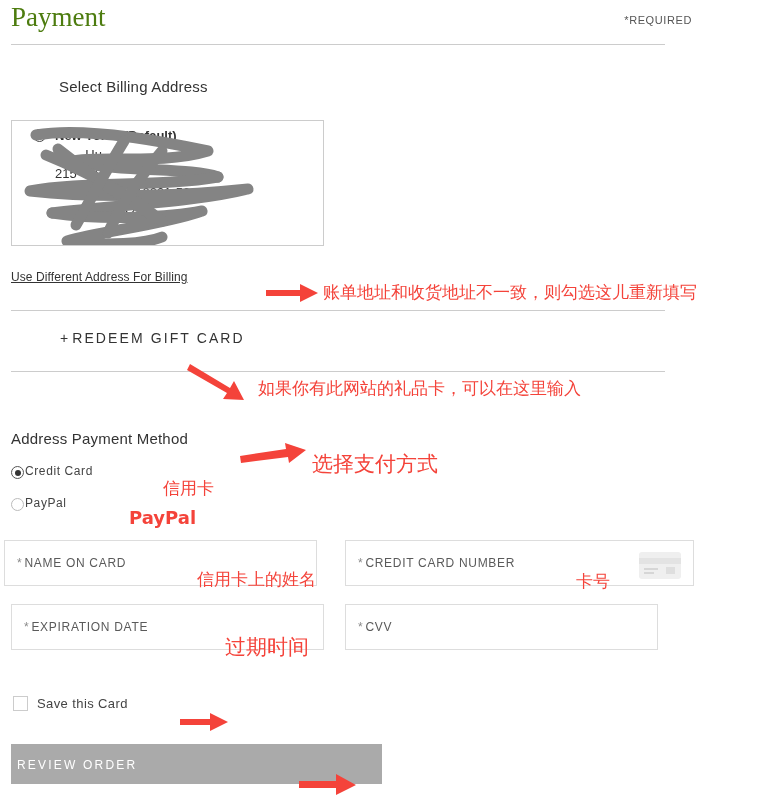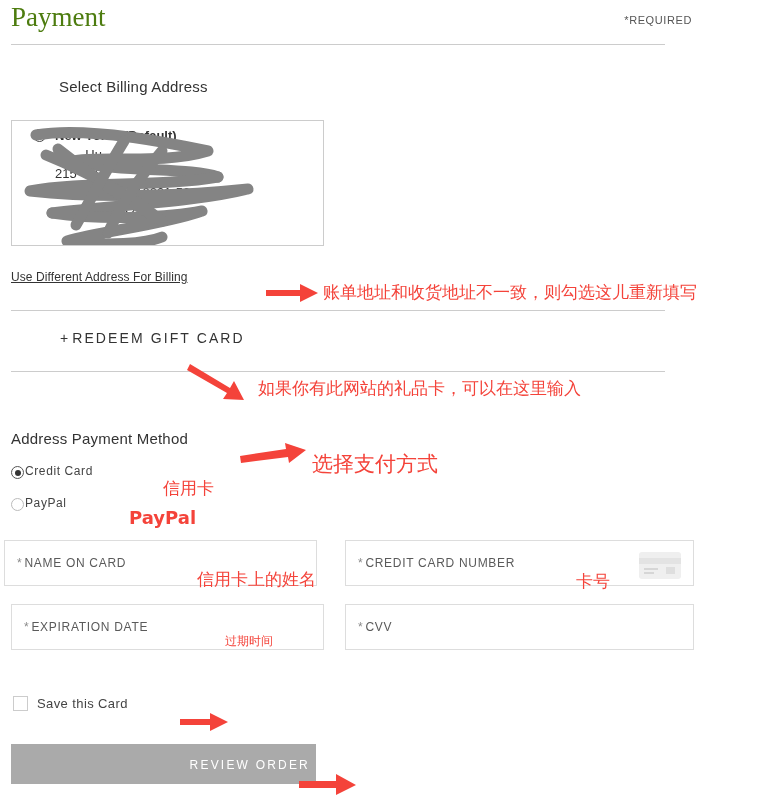--- a/index.html
+++ b/index.html
@@ -180,21 +180,21 @@
   .field-box {
     position: absolute;
     box-sizing: border-box;
     border: 1px solid #dddddd;
     background: #ffffff;
     height: 46px;
   }
   #field-name-on-card      { left: 4px;  top: 540px; width: 313px; }
   #field-credit-card-number{ left: 345px; top: 540px; width: 349px; }
   #field-expiration-date   { left: 11px;  top: 604px; width: 313px; }
-  #field-cvv               { left: 345px; top: 604px; width: 349px; }
+  #field-cvv               { left: 345px; top: 604px; width: 313px; }
 
   .field-label {
     position: absolute;
     left: 12px;
     top: 15px;
     font-size: 12px;
     letter-spacing: 0.7px;
     color: #5a5a5a;
     white-space: nowrap;
   }
@@ -256,30 +256,30 @@
     letter-spacing: 0.4px;
     color: #444444;
     white-space: nowrap;
   }
 
   
   #review-order-button {
     position: absolute;
     left: 11px;
     top: 744px;
-    width: 305px;
+    width: 371px;
     height: 40px;
     background: #aaaaaa;
     border: none;
     color: #ffffff;
     font-size: 12px;
     letter-spacing: 2.2px;
     font-family: "Liberation Sans", sans-serif;
     cursor: pointer;
-    text-align: right;
+    text-align: left;
     line-height: 40px;
   }
 
   
   #annotation-layer {
     position: absolute;
     left: 0; top: 16px;
     width: 758px;
     height: 796px;
     pointer-events: none;
@@ -291,21 +291,21 @@
     white-space: nowrap;
     font-family: "DejaVu Sans", sans-serif;
   }
   #ann-billing    { left: 279px; top: 265px; font-size: 17px; }
   #ann-giftcard   { left: 214px; top: 361px; font-size: 17px; }
   #ann-method     { left: 268px; top: 434px; font-size: 21px; }
   #ann-credit     { left: 119px; top: 461px; font-size: 17px; }
   #ann-paypal     { left: 85px;  top: 491px; font-size: 18px; font-weight: 700; }
   #ann-name       { left: 153px; top: 552px; font-size: 17px; }
   #ann-cardnum    { left: 532px; top: 554px; font-size: 17px; }
-  #ann-exp        { left: 181px; top: 617px; font-size: 12px; }
+  #ann-exp        { left: 181px; top: 617px; font-size: 21px; }
   #ann-cvv        { left: 410px; top: 617px; font-size: 17px; }
   #ann-savecard   { left: 194px; top: 695px; font-size: 17px; }
   #ann-review     { left: 326px; top: 763px; font-size: 17px; }
 </style>
 </head>
 <body>
 
 <div id="page-header">
   <div id="page-title">Payment</div>
   <div id="required-note">*REQUIRED</div>

